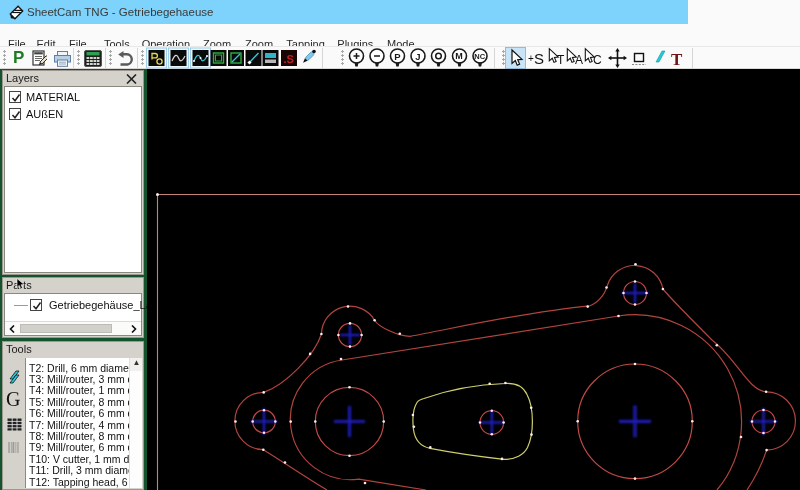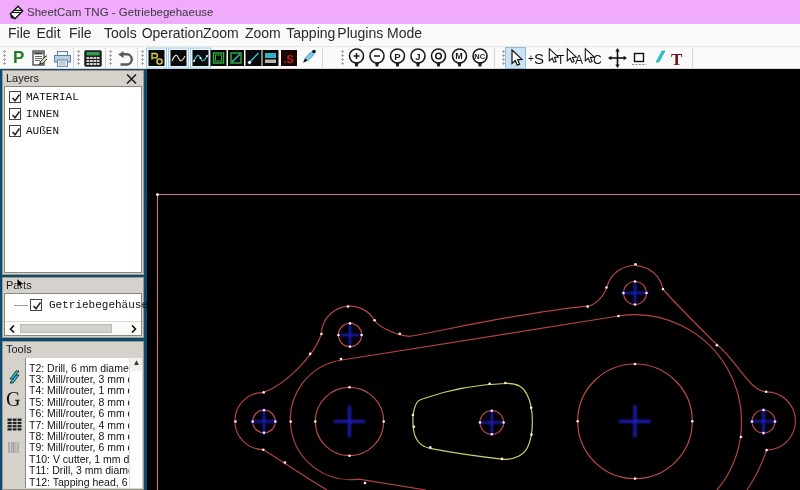--- a/index.html
+++ b/index.html
@@ -1,31 +1,31 @@
 <!DOCTYPE html>
 <html><head>
 <meta charset="utf-8">
 <style>
   * { margin:0; padding:0; box-sizing:border-box; }
   html,body { width:800px; height:490px; overflow:hidden; font-family:"Liberation Sans",sans-serif; background:#fbfafa; }
   body { filter:blur(0.3px); }
-  #titlebar { position:absolute; left:0; top:0; width:800px; height:24px; background:#f0abfc; }
+  #titlebar { position:absolute; left:0; top:0; width:688px; height:24px; background:#7dd3fc; }
   #titletext { position:absolute; left:27px; top:6px; font-size:11.5px; color:#3a3a3a; }
   #menubar { position:absolute; left:0; top:24px; width:800px; height:22px; background:#fbfafa; }
-  .mi { position:absolute; top:1px; font-size:14px; color:#2a2a2a; }
+  .mi { position:absolute; top:14px; font-size:11px; color:#2a2a2a; }
   #toolbar { position:absolute; left:0; top:46px; width:800px; height:23px; background:#fbfafa; border-top:1px solid #e8e8e6; border-bottom:1px solid #d9d7d5; }
   .sep { position:absolute; top:1px; width:1px; height:20px; background:#d8d6d4; }
   .handle { position:absolute; top:3px; width:4px; height:16px;
      background-image:radial-gradient(circle at 1.5px 1.5px,#a8a8a8 1px,transparent 1.1px);
      background-size:4px 4px; }
   
-  #panel { position:absolute; left:0; top:69px; width:147px; height:421px; background:#0c4a6e; }
+  #panel { position:absolute; left:0; top:69px; width:147px; height:421px; background:#14532d; }
   .pbox { position:absolute; left:2px; width:142px; border:1px solid #9a988f; background:#d5d2cb; }
   .pcap { height:15px; font-size:11px; color:#1a1a1a; padding-left:3px; padding-top:1px; }
-  .plist { background:#fff; border:1px solid #8a887f; margin:0 1px 0 1px;font-family:Liberation Mono, monospace; }
+  .plist { background:#fff; border:1px solid #8a887f; margin:0 1px 0 1px; }
   .lrow { position:relative; height:16.8px; }
   .cb { position:absolute; left:4px; top:2px; width:12px; height:12px; border:1px solid #444; background:#fff; }
   .cb svg { position:absolute; left:0; top:0; }
   .ltext { position:absolute; left:21px; top:2px; font-size:11px; color:#111; }
   
   #canvas { position:absolute; left:147px; top:69px; width:653px; height:421px; background:#000; }
 </style>
 </head>
 <body>
 <div id="titlebar">
@@ -250,28 +250,20 @@
       <path d="M1 0.5 L10 9.5 M10 0.5 L1 9.5" stroke="#222" stroke-width="1.6"></path>
     </svg>
     <div class="plist" style="height:187px;padding-top:2px">
       <div class="lrow">
           <span class="cb">
             <svg width="12" height="12" viewBox="0 0 12 12">
               <path d="M2.5 6 L5 8.8 L9.5 2.5" fill="none" stroke="#222" stroke-width="1.5"></path>
             </svg>
           </span>
           <span class="ltext">MATERIAL</span>
-        </div>
-      <div class="lrow">
-          <span class="cb">
-            <svg width="12" height="12" viewBox="0 0 12 12">
-              <path d="M2.5 6 L5 8.8 L9.5 2.5" fill="none" stroke="#222" stroke-width="1.5"></path>
-            </svg>
-          </span>
-          <span class="ltext">INNEN</span>
         </div>
       <div class="lrow">
           <span class="cb">
             <svg width="12" height="12" viewBox="0 0 12 12">
               <path d="M2.5 6 L5 8.8 L9.5 2.5" fill="none" stroke="#222" stroke-width="1.5"></path>
             </svg>
           </span>
           <span class="ltext">AUßEN</span>
         </div>
     </div>

